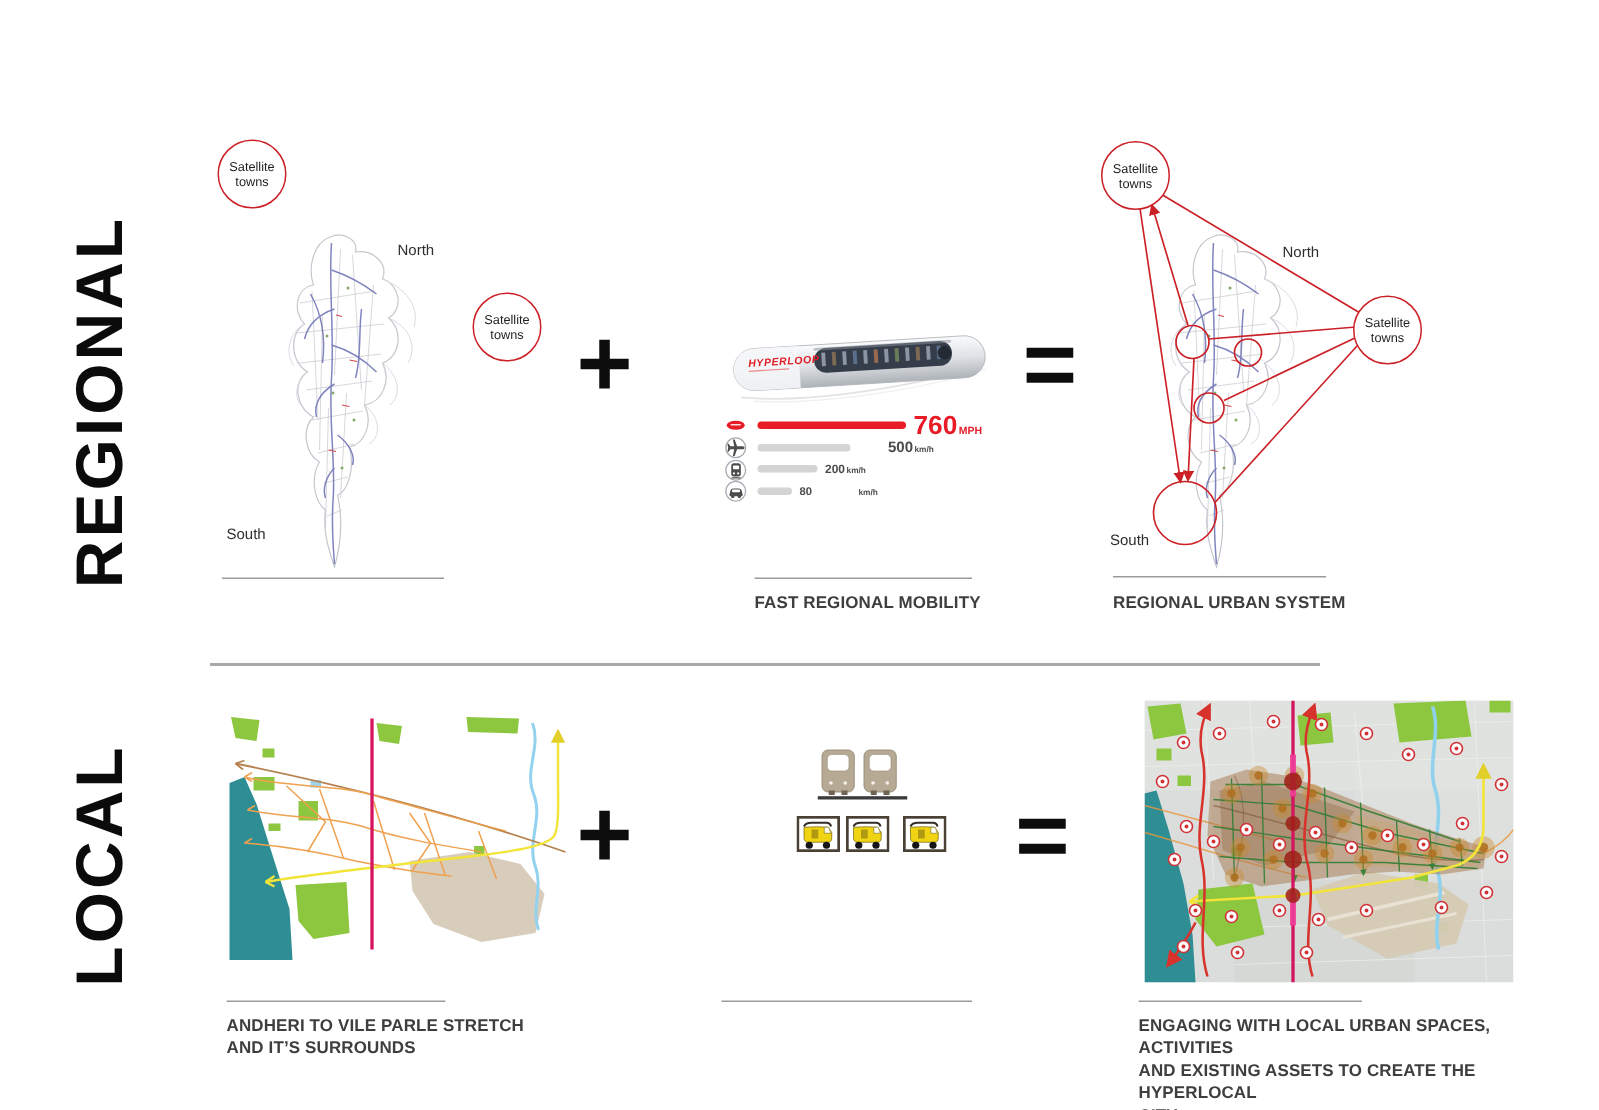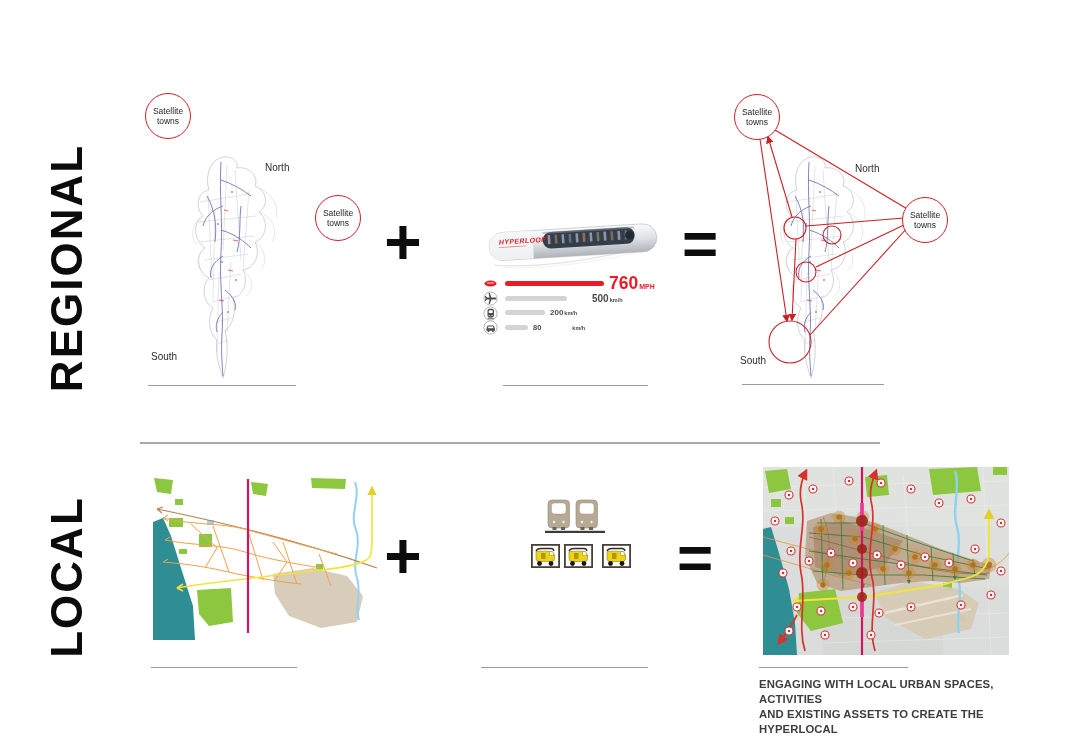--- a/index.html
+++ b/index.html
@@ -232,21 +232,23 @@
   </svg>
   <div class="sat-badge pre" style="left:734px;top:94px;">Satellite
 towns</div>
   <div class="sat-badge pre" style="left:902px;top:197px;">Satellite
 towns</div>
   <div class="geo-label" style="left:855px;top:163px;">North</div>
   <div class="geo-label" style="left:740px;top:355px;">South</div>
 
   <div class="cap-line" style="left:148px;top:385px;width:148px;"></div>
   <div class="cap-line" style="left:503px;top:385px;width:145px;"></div>
+  <div class="caption pre" style="left:503px;top:395px;width:220px;">FAST REGIONAL MOBILITY</div>
   <div class="cap-line" style="left:742px;top:384px;width:142px;"></div>
+  <div class="caption pre" style="left:742px;top:395px;width:220px;">REGIONAL URBAN SYSTEM</div>
 
   <div class="divider" style="left:140px;top:442px;width:740px;"></div>
 
   <svg class="map-svg" style="left:151px;top:476px;" width="232" height="164" viewBox="0 0 232 164">
     <defs>
       <marker id="arrY" viewBox="0 0 8 8" refX="6" refY="4" markerWidth="6" markerHeight="6" orient="auto">
           <path d="M0,0 L8,4 L0,8 Z" fill="#e3cf2a"></path>
         </marker>
     </defs>
     <path d="M2,46 L12,42 L20,60 L30,92 L42,130 L44,164 L2,164 Z" fill="#2e8e93"></path>
@@ -470,19 +472,21 @@
       <use href="#mk" transform="translate(148,140)"></use>
         <use href="#mk" transform="translate(198,138)"></use>
         <use href="#mk" transform="translate(228,128)"></use>
       <use href="#mk" transform="translate(26,164)"></use>
         <use href="#mk" transform="translate(62,168)"></use>
         <use href="#mk" transform="translate(108,168)"></use>
     </g>
   </svg>
 
   <div class="cap-line" style="left:151px;top:667px;width:146px;"></div>
+  <div class="caption pre" style="left:151px;top:677px;width:230px;">ANDHERI TO VILE PARLE STRETCH
+AND IT’S SURROUNDS</div>
   <div class="cap-line" style="left:481px;top:667px;width:167px;"></div>
   <div class="cap-line" style="left:759px;top:667px;width:149px;"></div>
   <div class="caption pre" style="left:759px;top:677px;width:300px;">ENGAGING WITH LOCAL URBAN SPACES, ACTIVITIES
 AND EXISTING ASSETS TO CREATE THE HYPERLOCAL
 CITY</div>
 
 </div>
 
 </body></html>

